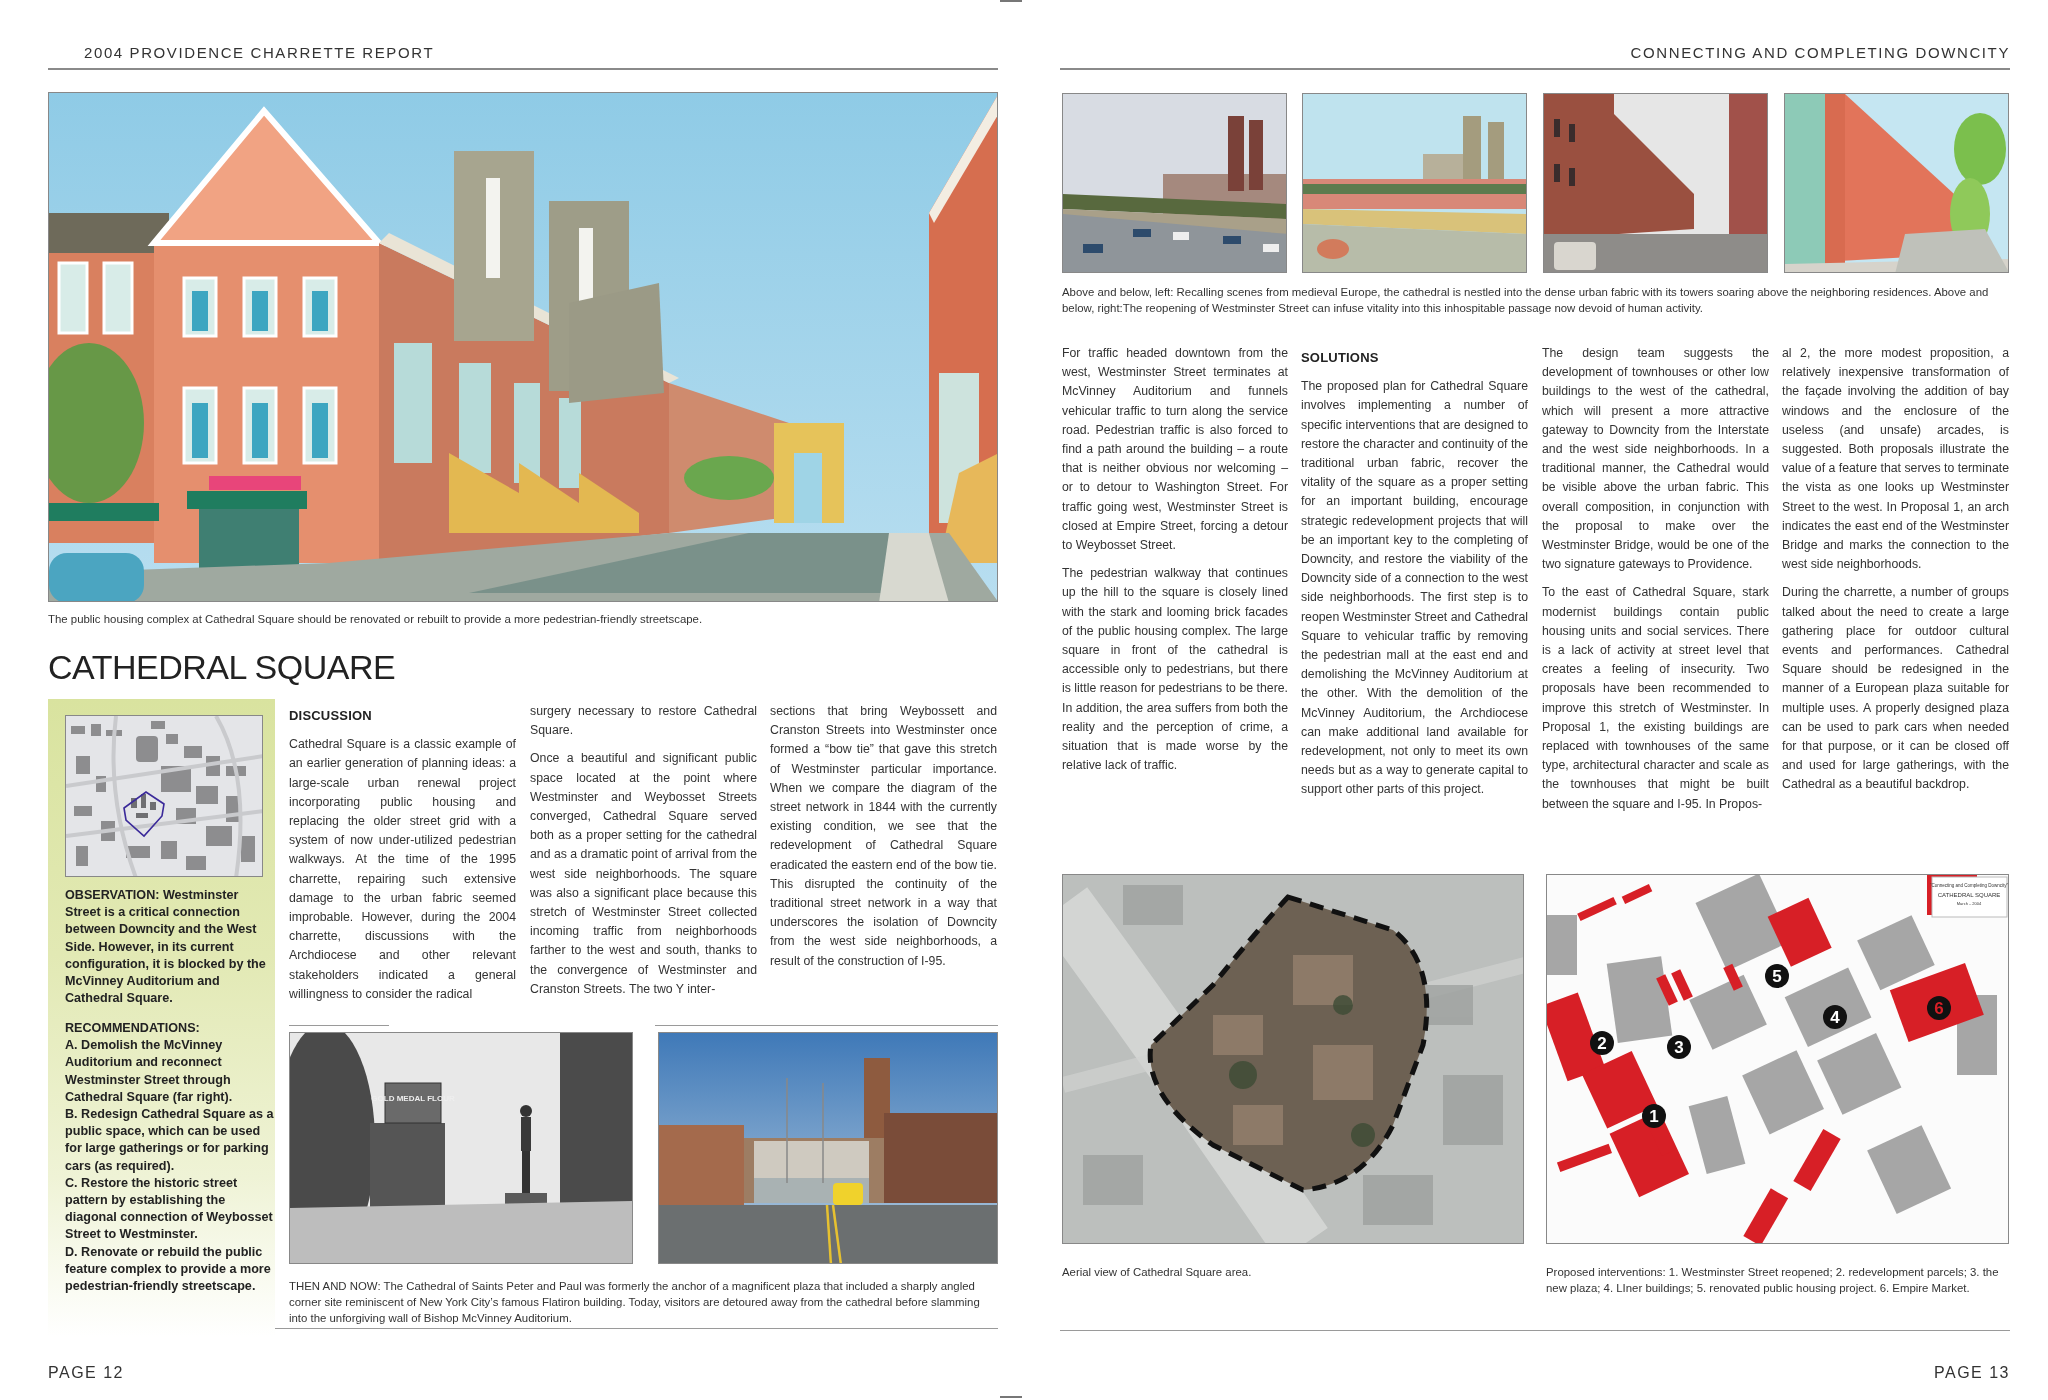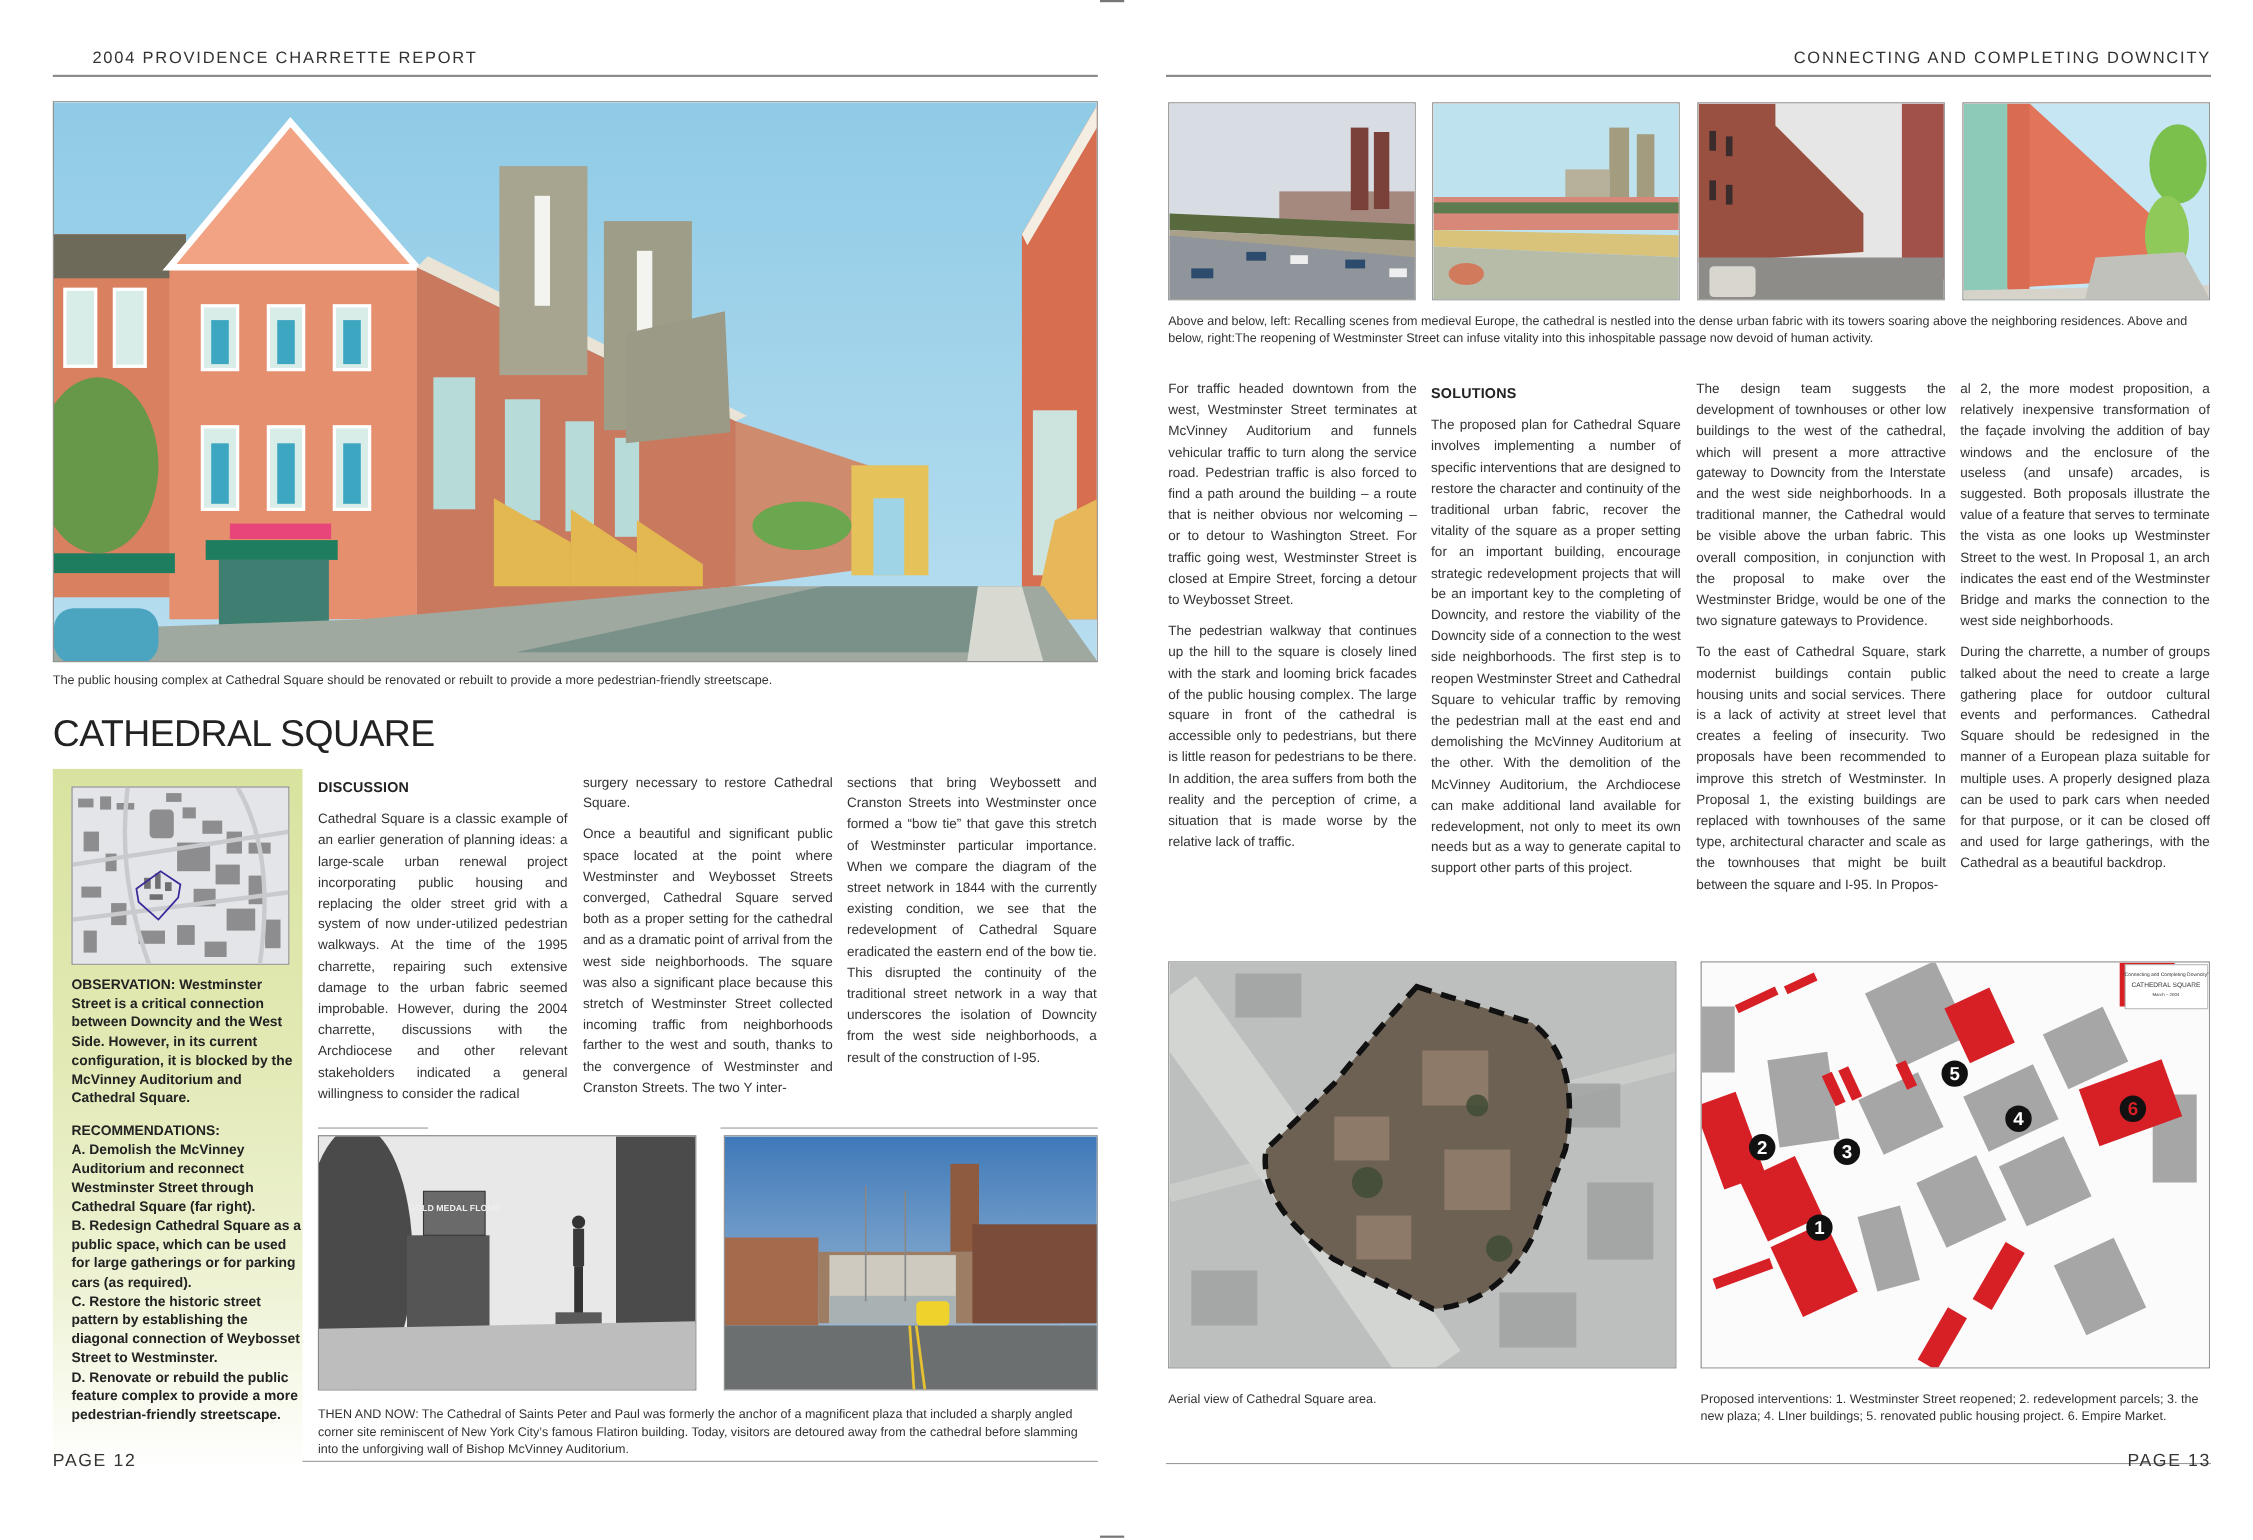--- a/index.html
+++ b/index.html
@@ -2,21 +2,21 @@
 <html><head>
 <meta charset="utf-8">
 <style>
   * { box-sizing: border-box; margin: 0; padding: 0; }
   html, body { width: 2048px; height: 1400px; background: #ffffff; overflow: hidden; }
   body { position: relative; font-family: "Liberation Sans", sans-serif; color: #222; }
   .abs { position: absolute; }
   .running-head { font-size: 15px; letter-spacing: 1.6px; color: #333; top: 44px; margin-left: 36px; }
   .rule { position: absolute; height: 2px; background: #8a8a8a; }
   .rule.thin { height: 1px; background: #9a9a9a; }
-  .page-num { font-size: 16px; letter-spacing: 1.5px; color: #333; top: 1320px; }
+  .page-num { font-size: 16px; letter-spacing: 1.5px; color: #333; top: 1364px; }
   .gutter-tick { position: absolute; width: 22px; height: 2px; background: #777; left: 1000px; }
 
   .body-col { position: absolute; font-size: 12.3px; line-height: 19.2px; color: #333; text-align: justify; hyphens: manual; }
   .body-col p + p { margin-top: 9px; }
   .sec-head { font-weight: bold; font-size: 13px; color: #222; margin-bottom: 10px; letter-spacing: .2px; }
   .caption { position: absolute; font-size: 11.4px; line-height: 16px; color: #333; }
 
   .title-h1 { position: absolute; left: 48px; top: 648px; font-size: 34px; letter-spacing: -.5px; color: #222; font-weight: normal; }
 
   .sidebar-box { position: absolute; left: 48px; top: 699px; width: 227px; height: 638px;

